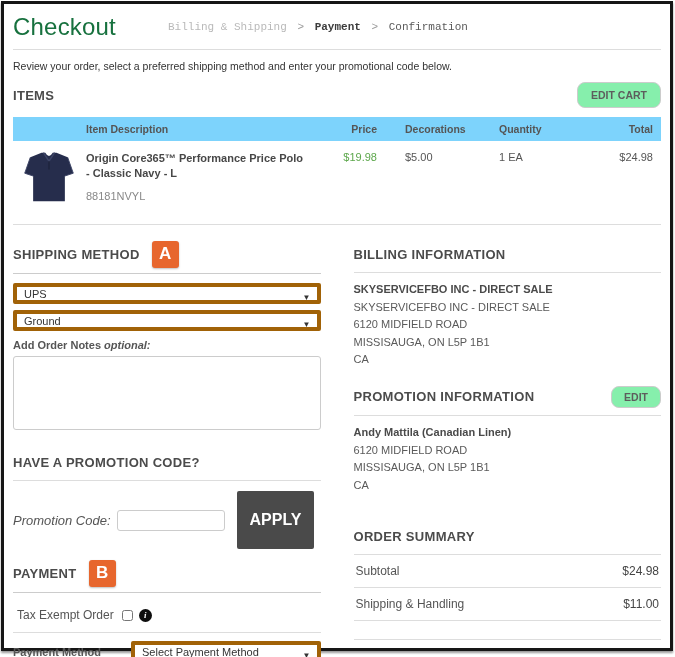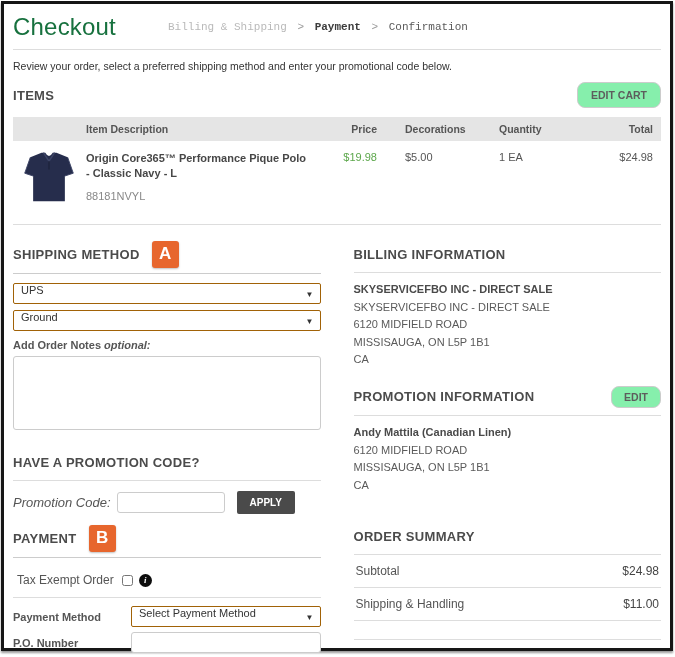--- a/index.html
+++ b/index.html
@@ -24,21 +24,21 @@
   
   .items-head { display:flex; justify-content:space-between; align-items:center; margin-top:10px; }
   h2.section { font-size:13px; font-weight:bold; color:#4b4b4b; letter-spacing:0.3px; }
   .btn-outline {
     background:#86efac; border:1px solid #ccc; border-radius:8px;
     font-family:"Liberation Sans", sans-serif;
     font-size:10.5px; font-weight:bold; color:#5d5d5d; padding:6px 13px; cursor:pointer;
   }
   .btn-outline.small { padding:4px 12px; }
   .grid { display:grid; grid-template-columns:65px 1fr 70px 100px 98px 78px; align-items:start; }
-  .thead { background:#e5e5e5; margin-top:9px; font-size:10.5px; font-weight:bold; color:#555;
+  .thead { background:#7dd3fc; margin-top:9px; font-size:10.5px; font-weight:bold; color:#555;
            padding:6px 8px; align-items:center; }
   .trow { font-size:11px; color:#555; padding:6px 8px 10px 8px; }
   .t-right { text-align:right; }
   .price-green { color:#5ca74b; }
   .item-name { font-weight:bold; color:#474747; line-height:1.35; padding-top:4px; }
   .item-sku { color:#888; margin-top:9px; }
   .thumb { width:56px; height:58px; }
   
   .cols { display:flex; gap:33px; margin-top:6px; }
   .col { flex:1; min-width:0; }
@@ -47,43 +47,43 @@
   .badge {
     display:inline-flex; align-items:center; justify-content:center;
     width:27px; height:27px; background:#e7662d; color:#fff;
     font-weight:bold; font-size:17px; border-radius:3px; margin-left:12px;
     box-shadow:0 1px 2px rgba(0,0,0,0.25);
   }
   .rule { border-top:1px solid #ccc; margin:5px 0 9px 0; }
   .rule-lt { border-top:1px solid #ddd; margin:4px 0 8px 0; }
   
   .select {
-    position:relative; border:1px solid #a16207; border-radius:2px; background:#fff;
-    height:21px; font-size:11px; color:#333; display:flex; align-items:flex-start;
+    position:relative; border:4px solid #a16207; border-radius:2px; background:#fff;
+    height:21px; font-size:11px; color:#333; display:flex; align-items:flex-end;
     padding:0 18px 0 7px; margin-bottom:6px; cursor:default;
   }
   .select .arrow { position:absolute; right:6px; top:6px; font-size:8px; color:#333; }
   .notes-label { font-size:11px; font-weight:bold; color:#555; margin:8px 0 5px 0; }
   .notes-label .opt { font-style:italic; }
   textarea.notes {
     width:100%; height:74px; border:1px solid #ccc; border-radius:3px; resize:none;
     font-family:"Liberation Sans", sans-serif; font-size:11px; padding:5px;
   }
   
   .promo-row { display:flex; align-items:center; margin:10px 0 4px 0; }
   .promo-label { font-size:13px; color:#555; margin-right:6px;font-style:italic; }
   input.text {
     border:1px solid #ccc; border-radius:3px; height:21px; font-size:11px; padding:0 5px;
     font-family:"Liberation Sans", sans-serif; color:#333;
   }
   .promo-input { width:108px; margin-right:12px; }
   .btn-dark {
     background:#4a4a4a; color:#fff; border:none; border-radius:2px;
     font-family:"Liberation Sans", sans-serif;
-    font-size:10px; font-weight:bold; padding:6px 13px; cursor:pointer;
+    font-size:16px; font-weight:bold; padding:20px 13px; cursor:pointer;
   }
   
   .tax-row { display:flex; align-items:center; font-size:12px; color:#555; padding:6px 0 6px 4px; }
   .tax-row input { margin:0 6px 0 8px; width:11px; height:11px; }
   .info-icon {
     display:inline-flex; align-items:center; justify-content:center;
     width:13px; height:13px; border-radius:50%; background:#0d0d0d; color:#fff;
     font-size:9px; font-weight:bold; font-family:"Liberation Serif", serif; font-style:italic;
   }
   .form-row { display:flex; align-items:center; margin-bottom:5px; }
@@ -134,21 +134,21 @@
     <div>
       <svg class="thumb" viewBox="0 0 60 62">
         <path d="M22 6 L10 11 L4 28 L13 31 L13 58 L47 58 L47 31 L56 28 L50 11 L38 6 L34 6 Q30 13 26 6 Z" fill="#262d4c"></path>
         <path d="M24 6 L30 15 L36 6" fill="none" stroke="#3d4566" stroke-width="1.6"></path>
         <path d="M30 15 L30 24" stroke="#1b2138" stroke-width="1.2"></path>
         <path d="M10 11 L4 28 L13 31" fill="none" stroke="#3d4566" stroke-width="1"></path>
         <path d="M50 11 L56 28 L47 31" fill="none" stroke="#3d4566" stroke-width="1"></path>
       </svg>
     </div>
     <div>
-      <div class="item-name">Origin Core365™ Performance Pique Polo - Classic Navy - L</div>
+      <div class="item-name">Origin Core365™ Performance Price Polo - Classic Navy - L</div>
       <div class="item-sku">88181NVYL</div>
     </div>
     <div class="t-right price-green" style="padding-top:4px;">$19.98</div>
     <div style="padding-left:28px;padding-top:4px;">$5.00</div>
     <div style="padding-left:22px;padding-top:4px;">1 EA</div>
     <div class="t-right" style="padding-top:4px;">$24.98</div>
   </div>
 
   <div class="divider"></div>
 

